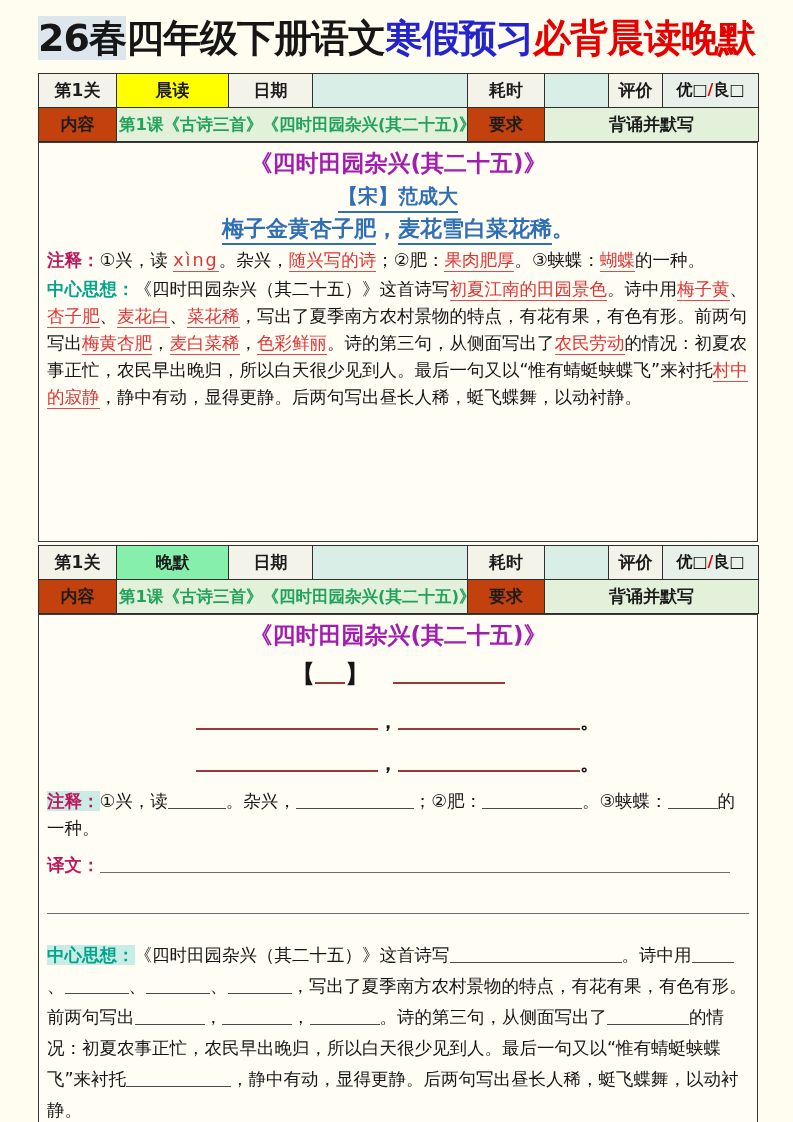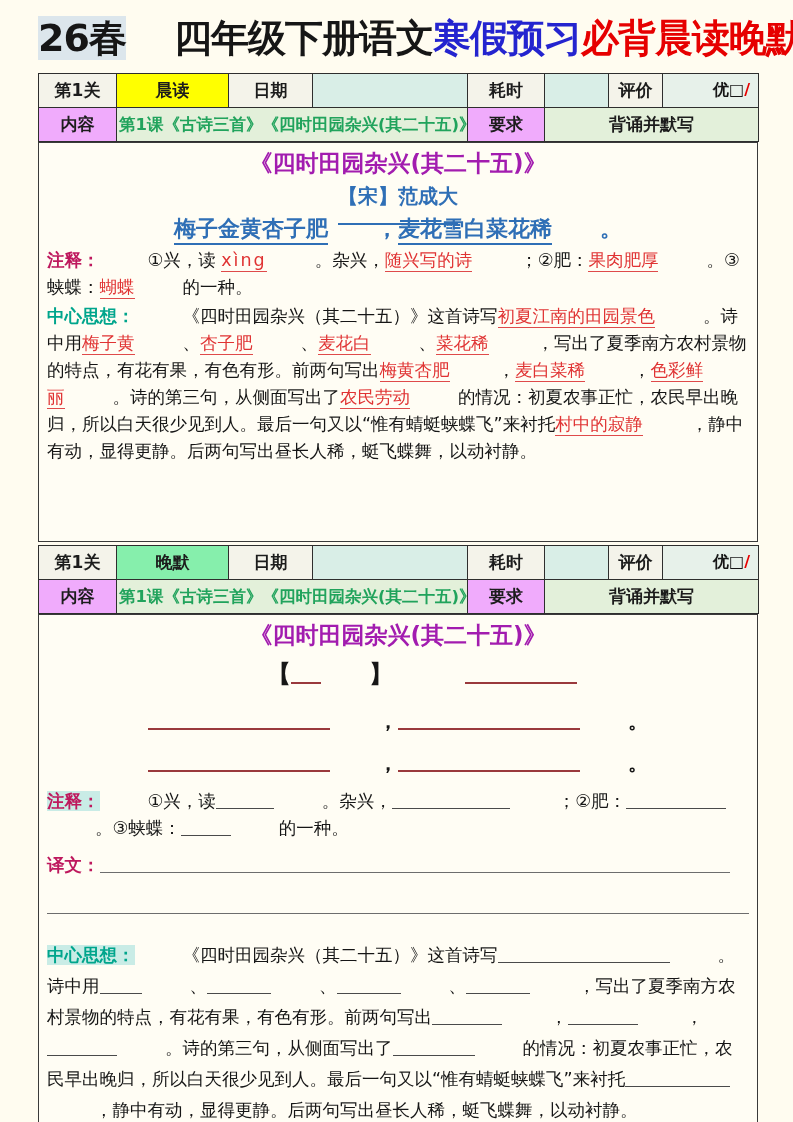--- a/index.html
+++ b/index.html
@@ -10,55 +10,55 @@
     color:#1c1c1c;
   }
   .page{padding:14px 35px 0 38px;width:720px;}
 
   
   .title{
     font-size:38px;font-weight:bold;letter-spacing:-1px;
     line-height:1.3;white-space:nowrap;margin:0 0 10px 0;
   }
   .title .run{display:inline;}
-  .run.k{color:#161616;padding-left:48px;}
+  .run.k{color:#161616;}
   .run.hl{color:#161616;background:#dce6ec;}
   .run.bl{color:#2424cf;}
   .run.rd{color:#e60000;}
 
   
   table.meta{
     width:720px;border-collapse:collapse;table-layout:fixed;
     font-size:17px;font-weight:bold;
   }
   table.meta td{
     border:1.6px solid #2e2e2e;height:33px;text-align:center;
     padding:0 2px;overflow:hidden;white-space:nowrap;
   }
   td.lab{background:#f4f3ea;}
   td.val{background:#d9eee7;}
-  td.peach{background:#f0abfc;}
+  td.peach{background:#c2410c;}
   td.grn{background:#e3f0da;color:#21a35c;font-size:16.5px;}
   td.grn2{background:#e3f0da;}
   td.grade{background:#e7f1ea;font-size:16px;}
 
   
   .box{
     border:1.8px solid #3a3a3a;background:#fffdf4;
     padding:4px 8px 6px 8px;margin:0 0 3px 0;width:702px;
   }
   .box.b1{min-height:388px;}
   .box.b2{min-height:392px;margin-top:0;}
 
   .poem-title{
     text-align:center;color:#a21caf;font-weight:bold;
     font-size:23px;line-height:33px;
   }
   .poem-author{text-align:center;font-size:20px;font-weight:bold;line-height:32px;color:#2f6fb6;}
-  .poem-author .au{border-bottom:2px solid #2f6fb6;padding-bottom:15px;}
+  .poem-author .au{border-bottom:2px solid #2f6fb6;padding-bottom:3px;}
   .poem-line{
     text-align:center;font-size:22px;font-weight:bold;
     line-height:33px;color:#2f6fb6;
   }
   .poem-line .run{color:#2f6fb6;}
   .run.pu{border-bottom:2px solid #2f6fb6;padding-bottom:2px;}
 
   .para{font-size:17.5px;line-height:27px;margin-top:2px;text-align:left;}
   .lbl{font-weight:bold;}
   .lbl.g{color:#be185d;}

